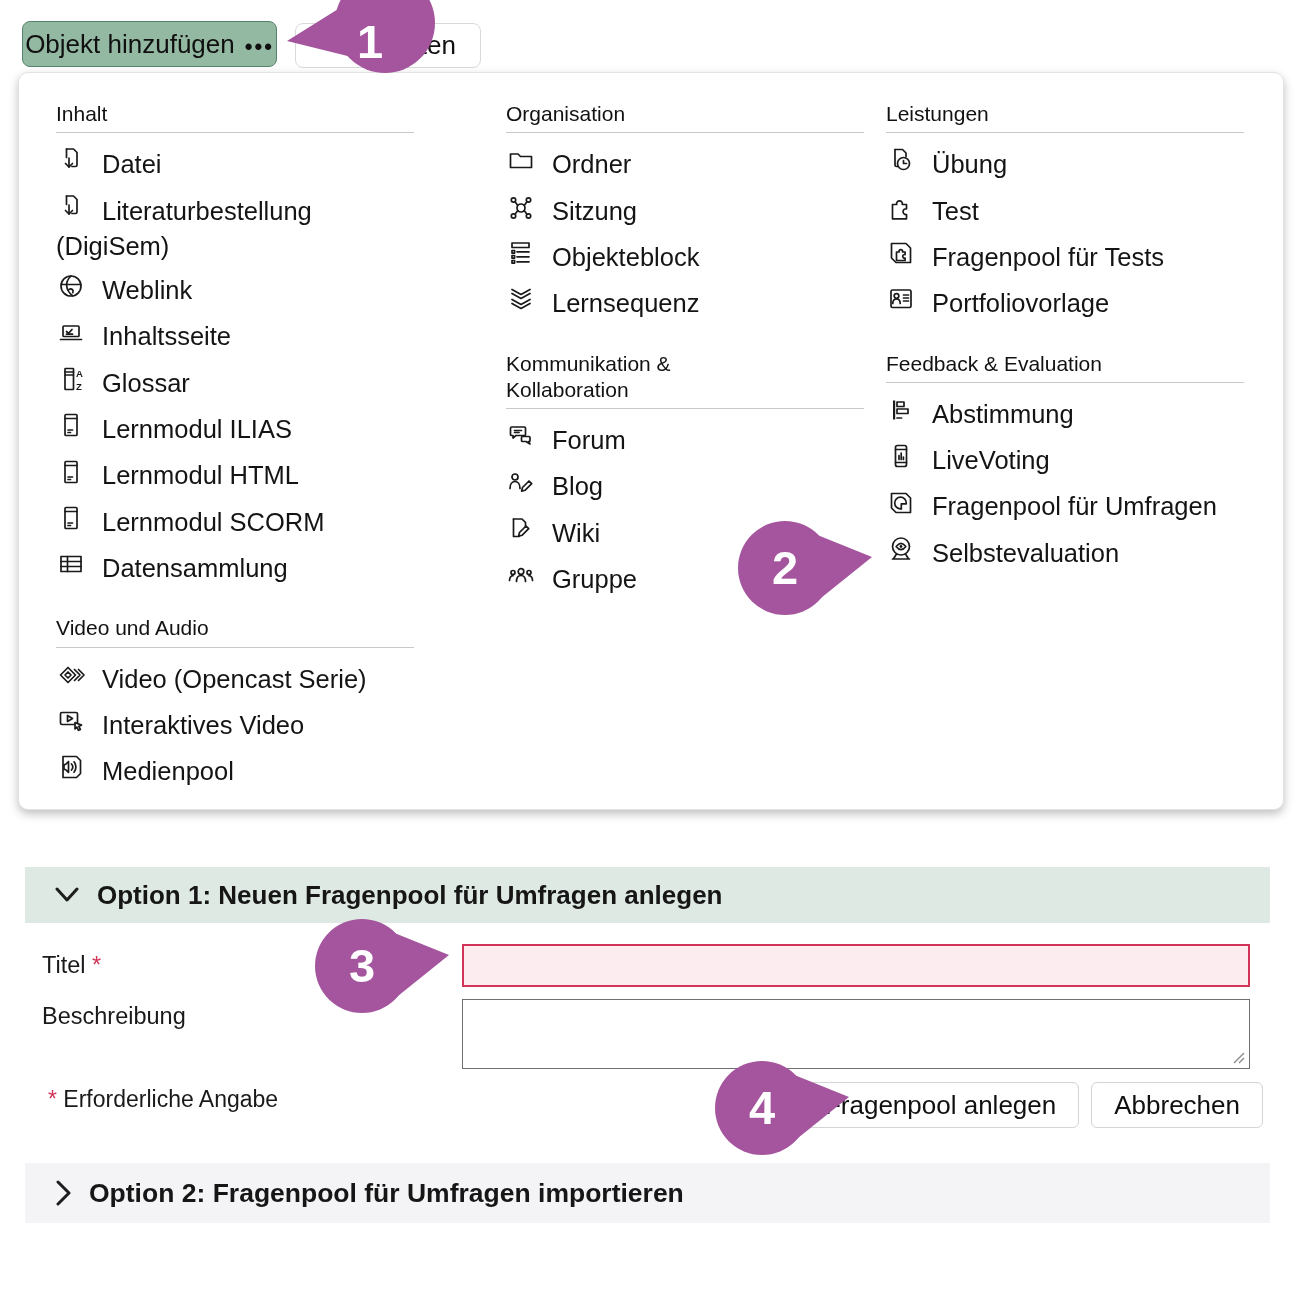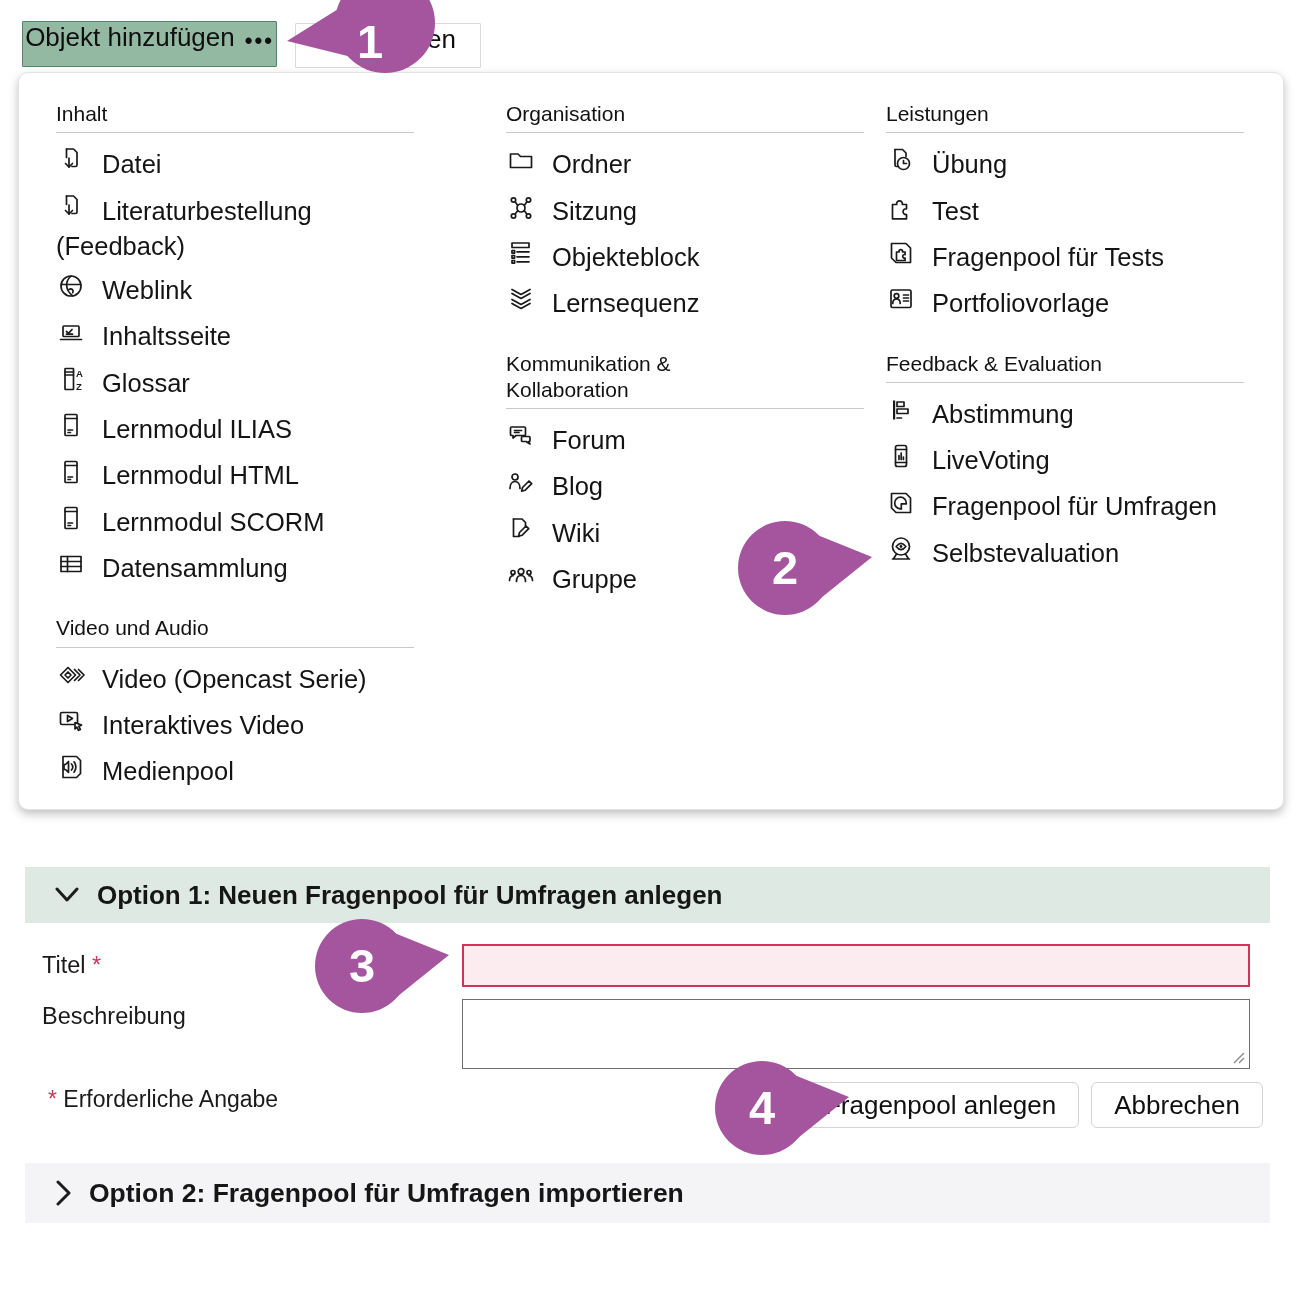--- a/index.html
+++ b/index.html
@@ -1,21 +1,21 @@
 <!DOCTYPE html>
 <html style="--accent-green: #94b9a3; --accent-green-border: #55836c; --callout-purple: #a4559e; --option1-bg: #dfe9e3; --option2-bg: #f4f4f6; --required-red: #d23358; --required-bg: #fcebef;"><head>
 <meta charset="utf-8">
 <style>
   html,body{margin:0;padding:0;background:#fff;}
   .screen{
     position:relative;width:1300px;height:1300px;overflow:hidden;background:#fff;
     font-family:"Liberation Sans","DejaVu Sans",sans-serif;color:#161616;
   }
   
-  .btn{box-sizing:border-box;display:flex;position:absolute;border-radius:1px;font-size:26px;}
+  .btn{box-sizing:border-box;display:flex;align-items:center;position:absolute;border-radius:8px;font-size:26px;}
   .btn-green{
     left:22px;top:21px;width:255px;height:46px;justify-content:center;gap:10px;
     background:var(--accent-green);border:1.5px solid var(--accent-green-border);color:#101010;
   }
   .btn-green .dots{font-weight:bold;letter-spacing:2px;font-size:22px;padding-top:6px;}
   .btn-white{
     left:295px;top:23px;width:186px;height:45px;justify-content:flex-end;
     background:#fff;border:1px solid #d9d9d9;padding-right:24px;color:#101010;
   }
   
@@ -90,21 +90,21 @@
                   <path d="M10.5 4v8.5"></path>
                   <path d="M13 13v9"></path>
                   <path d="M9.5 18.5 13 22l3.5-3.5"></path>
                 </svg></span><span>Datei</span></div>
             <div class="menu-item"><span class="ic"><svg viewBox="0 0 30 30" width="30" height="30" fill="none" stroke="#1a1a1a" stroke-width="1.7" stroke-linecap="round" stroke-linejoin="round">
                   <path d="M10.5 4h7L21 7.5V20a1.5 1.5 0 0 1-1.5 1.5H16"></path>
                   <path d="M10.5 4v8.5"></path>
                   <path d="M13 13v9"></path>
                   <path d="M9.5 18.5 13 22l3.5-3.5"></path>
                 </svg></span><span>Literaturbestellung
-(Feedback)</span></div>
+(DigiSem)</span></div>
             <div class="menu-item"><span class="ic"><svg viewBox="0 0 30 30" width="30" height="30" fill="none" stroke="#1a1a1a" stroke-width="1.7" stroke-linecap="round" stroke-linejoin="round">
                   <circle cx="15" cy="15" r="10"></circle>
                   <path d="M5.5 13.5h19"></path>
                   <path d="M15 5c-6.5 6-5.5 14 1.5 19.7"></path>
                   <path d="M13 18.5c2.5-1.5 5 .5 3.8 3.2"></path>
                 </svg></span><span>Weblink</span></div>
             <div class="menu-item"><span class="ic"><svg viewBox="0 0 30 30" width="30" height="30" fill="none" stroke="#1a1a1a" stroke-width="1.7" stroke-linecap="round" stroke-linejoin="round">
                   <rect x="7" y="8" width="16" height="10.5" rx="1"></rect>
                   <path d="M4.5 21.5h21"></path>
                   <path d="M10.5 13.5l2 1.8 3.5-3.8"></path>

